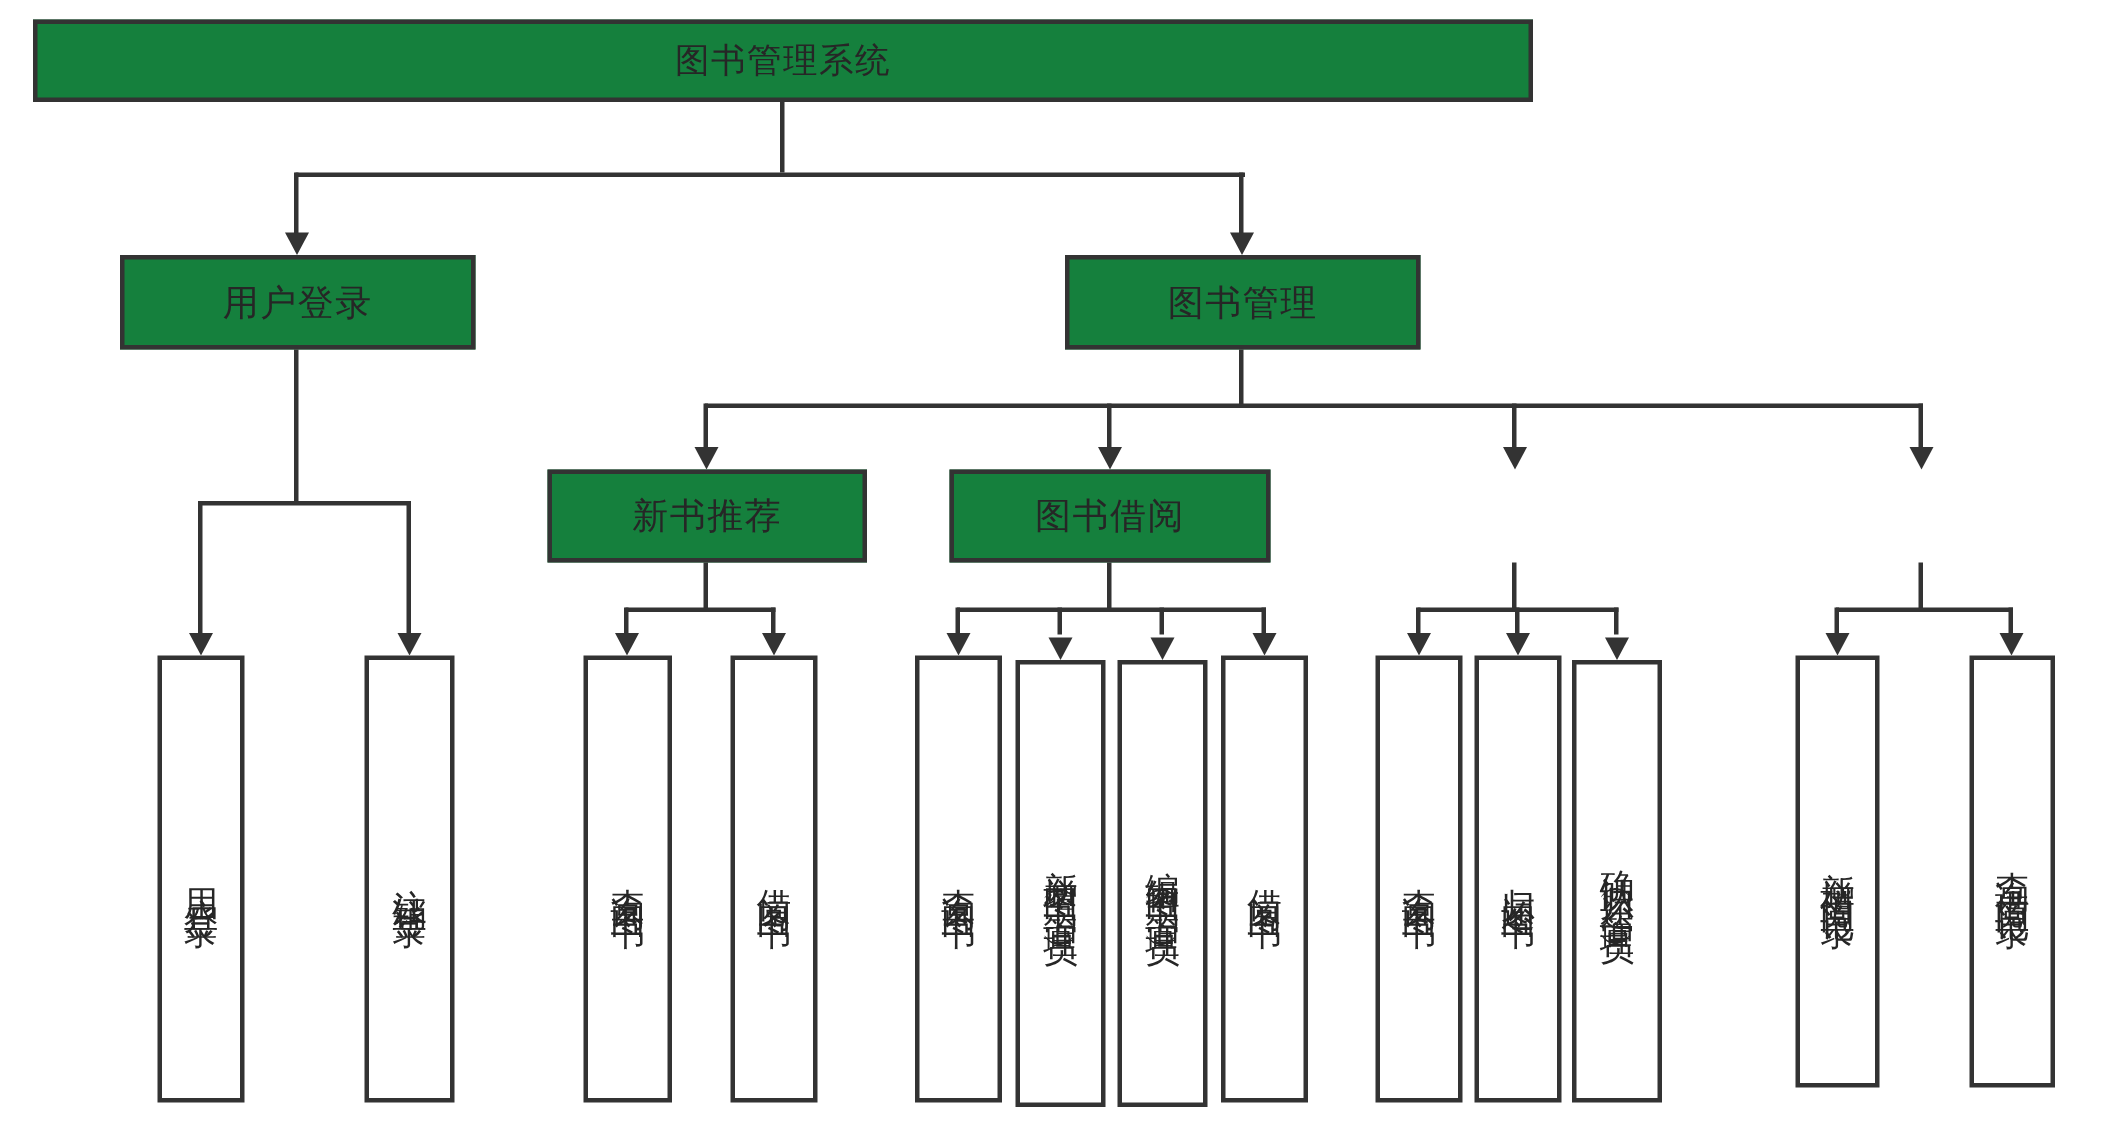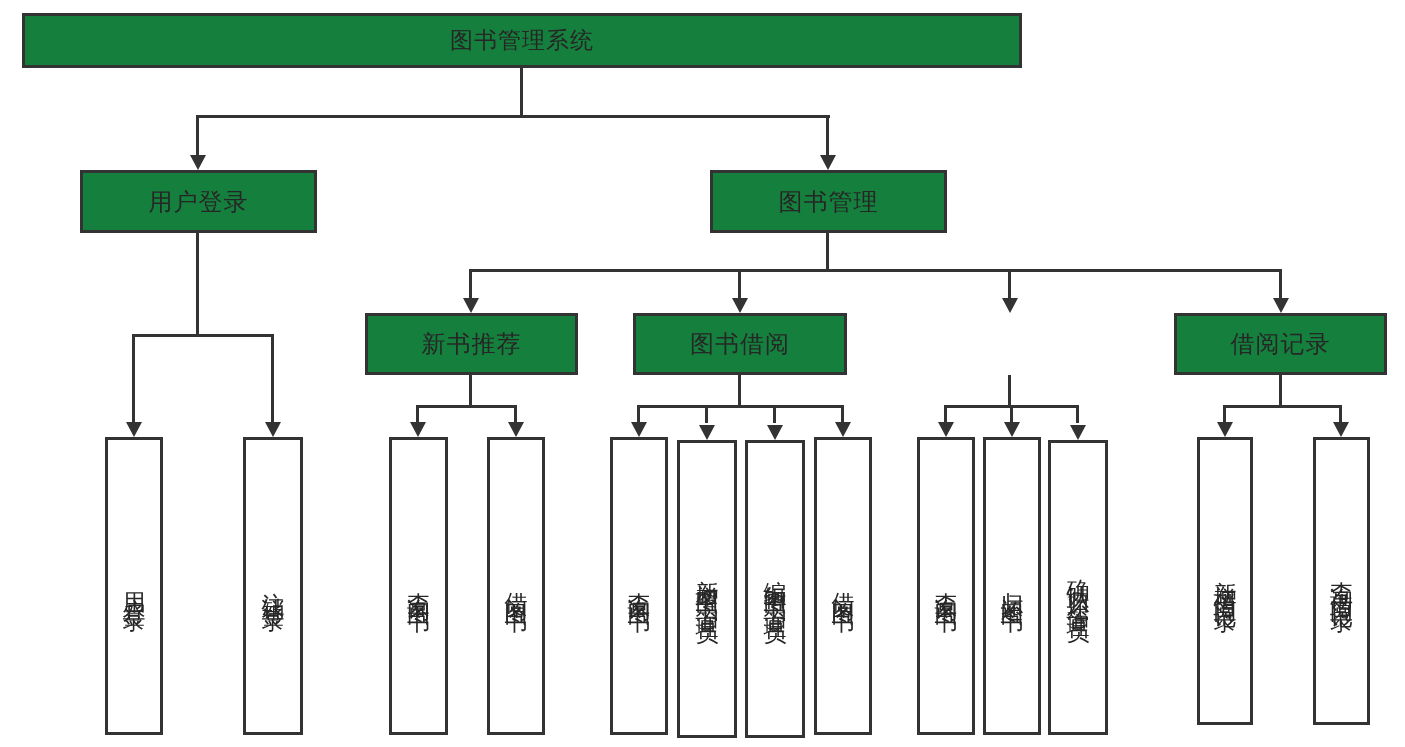--- a/index.html
+++ b/index.html
@@ -107,23 +107,20 @@
   <div class="ahead" style="left:1002px;top:298px;"></div>
   <div class="vline" style="left:1279px;top:269px;height:29px;"></div>
   <div class="ahead" style="left:1273px;top:298px;"></div>
 
   <div class="node" style="left:365px;top:313px;width:213px;height:62px;">
     <span>新书推荐</span>
   </div>
   <div class="node" style="left:633px;top:313px;width:214px;height:62px;">
     <span>图书借阅</span>
   </div>
-  <div class="node" style="left:1174px;top:313px;width:213px;height:62px;">
-    <span>借阅记录</span>
-  </div>
 
   <div class="vline" style="left:469px;top:375px;height:32px;"></div>
   <div class="hline" style="left:417px;top:405px;width:100px;"></div>
   <div class="vline" style="left:416px;top:405px;height:18px;"></div>
   <div class="ahead" style="left:410px;top:422px;"></div>
   <div class="vline" style="left:514px;top:405px;height:18px;"></div>
   <div class="ahead" style="left:508px;top:422px;"></div>
 
   <div class="vline" style="left:738px;top:375px;height:32px;"></div>
   <div class="hline" style="left:638px;top:405px;width:206px;"></div>

